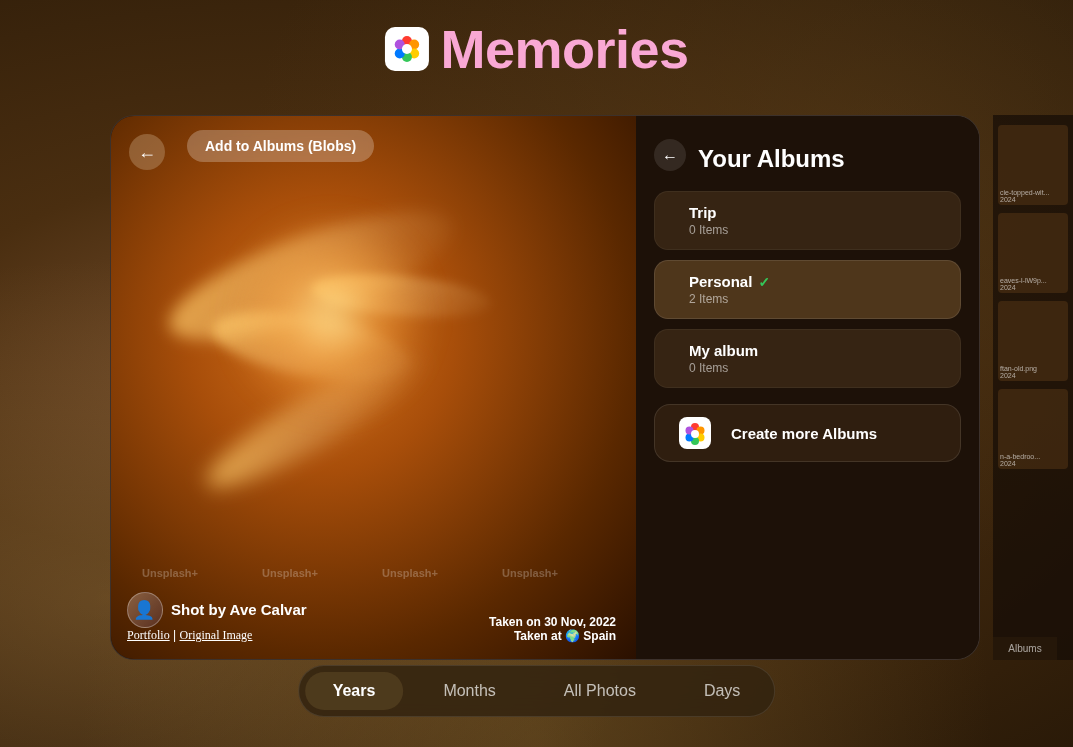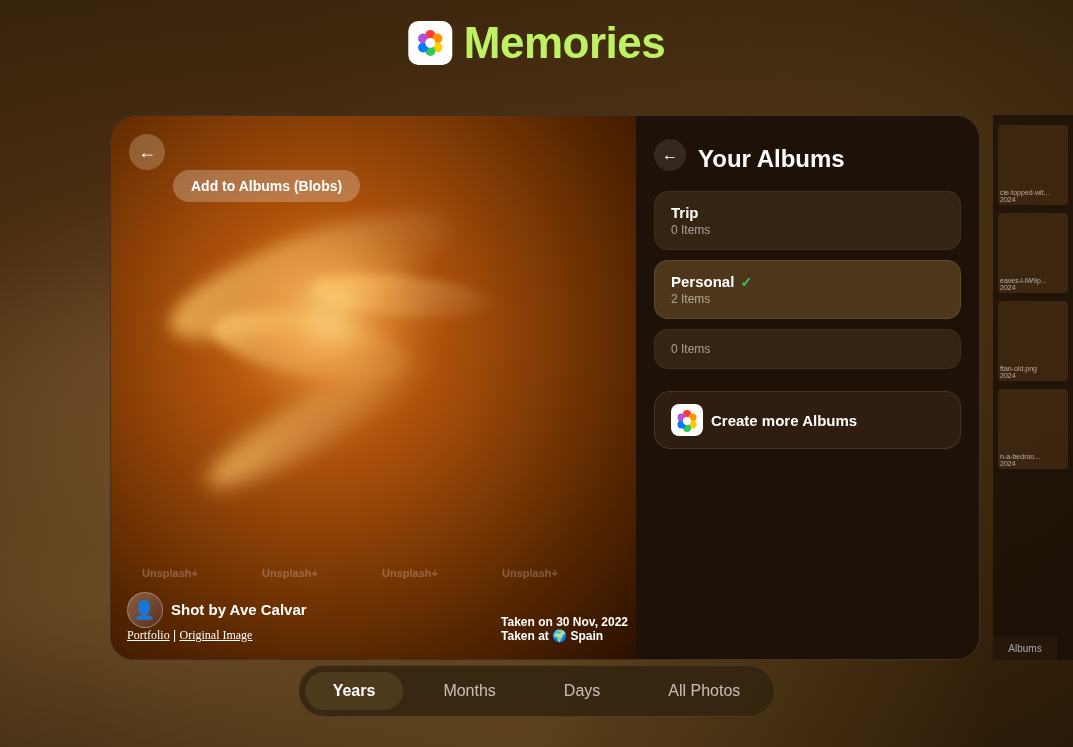--- a/index.html
+++ b/index.html
@@ -52,23 +52,23 @@
       justify-content: center;
       overflow: hidden;
     }
 
     .photos-icon svg {
       width: 36px;
       height: 36px;
     }
 
     .top-title h1 {
-      font-size: 44px;
+      font-size: 54px;
       font-weight: 700;
-      color: #bef264;
+      color: #f9a8d4;
       letter-spacing: -0.5px;
     }
 
     
     .main-card {
       position: absolute;
       top: 115px;
       left: 110px;
       width: 870px;
       height: 545px;
@@ -146,32 +146,31 @@
       justify-content: center;
       color: white;
       font-size: 18px;
       z-index: 2;
     }
 
     
     .add-albums-btn {
       position: absolute;
       top: 14px;
-      left: 62px;
+      left: 76px;
       background: rgba(255,255,255,0.25);
       border: none;
       border-radius: 20px;
       padding: 8px 18px;
       color: white;
       font-size: 14px;
       font-weight: 600;
       cursor: pointer;
       backdrop-filter: blur(4px);
       z-index: 2;
-      margin-top: 40px;
     }
 
     
     .attribution {
       position: absolute;
       bottom: 16px;
       left: 16px;
       color: white;
       z-index: 2;
     }
@@ -188,21 +187,22 @@
 
     .attribution .links a {
       color: white;
       text-decoration: underline;
       font-family: Liberation Serif, serif;
     }
 
     .taken-info {
       position: absolute;
       bottom: 16px;
-      right: 8px;
+      right: 20px;
+      text-align: right;
       color: white;
       font-size: 12px;
       font-weight: 600;
       z-index: 2;
     }
 
     
     .avatar {
       width: 36px;
       height: 36px;
@@ -263,21 +263,21 @@
       font-size: 24px;
       font-weight: 700;
       color: white;
       margin-top: 9px;
     }
 
     
     .album-item {
       background: rgba(80, 55, 30, 0.5);
       border-radius: 14px;
-      padding: 12px 16px;
+      padding: 12px 34px;
       cursor: pointer;
       border: 1px solid rgba(255,255,255,0.05);
       transition: background 0.2s;
     }
 
     .album-item.selected {
       background: rgba(100, 70, 35, 0.7);
       border-color: rgba(255,255,255,0.1);
     }
 
@@ -298,27 +298,27 @@
 
     .check-icon {
       color: #34c759;
       font-size: 14px;
     }
 
     
     .create-albums-btn {
       display: flex;
       align-items: center;
-      gap: 8px;
+      gap: 20px;
       background: rgba(60,40,20,0.6);
       border: 1px solid rgba(255,255,255,0.1);
       border-radius: 16px;
-      padding: 12px 16px;
+      padding: 12px 24px;
       cursor: pointer;
-      margin-top: 12px;
+      margin-top: 6px;
     }
 
     .create-icon {
       width: 32px;
       height: 32px;
       border-radius: 8px;
       background: white;
       display: flex;
       align-items: center;
       justify-content: center;
@@ -514,20 +514,23 @@
 
     <div class="album-item selected">
       <div class="album-name">
         <span>Personal</span>
         <span class="check-icon">✓</span>
       </div>
       <div class="album-count">2 Items</div>
     </div>
 
     <div class="album-item">
+      <div class="album-name">
+        <span>My album</span>
+      </div>
       <div class="album-count">0 Items</div>
     </div>
 
     <button class="create-albums-btn">
       <div class="create-icon">
         <svg viewBox="0 0 26 26" xmlns="http://www.w3.org/2000/svg">
           <circle cx="13" cy="7" r="4" fill="#FF3B30"></circle>
           <circle cx="18.5" cy="10.5" r="4" fill="#FF9500"></circle>
           <circle cx="18.5" cy="17.5" r="4" fill="#FFCC00"></circle>
           <circle cx="13" cy="21" r="4" fill="#34C759"></circle>
@@ -558,18 +561,18 @@
 </div>
 
 <div class="bottom-tabs">
   <button class="tab-item active">
     <span>Years</span>
   </button>
   <button class="tab-item">
     <span>Months</span>
   </button>
   <button class="tab-item">
+    <span>All Photos</span>
+  </button>
+  <button class="tab-item">
     <span>Days</span>
   </button>
-  <button class="tab-item">
-    <span>All Photos</span>
-  </button>
 </div>
 
 </body></html>

